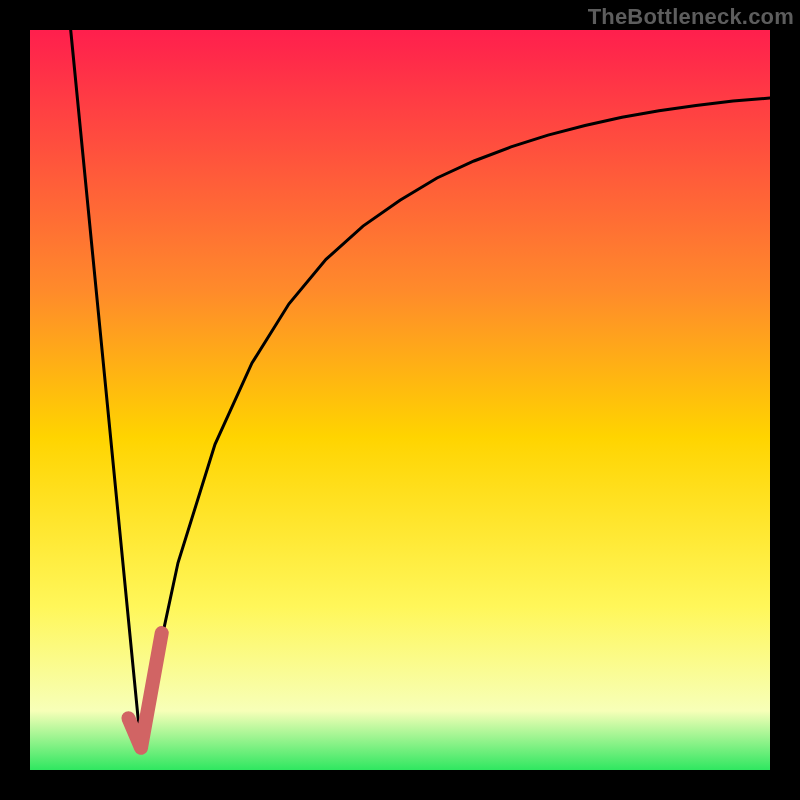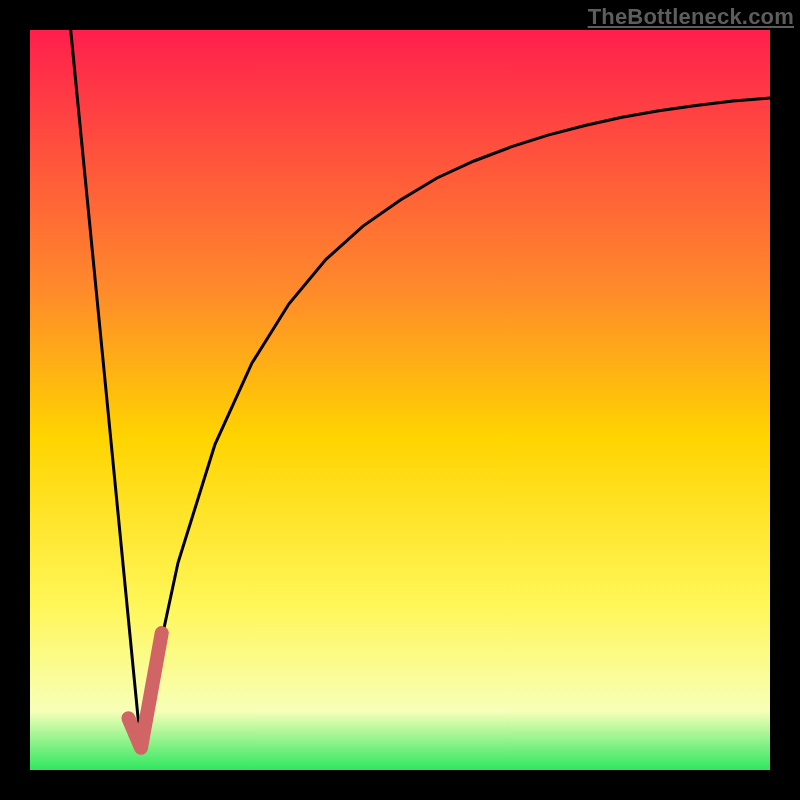--- a/index.html
+++ b/index.html
@@ -26,21 +26,20 @@
   }
   .watermark {
     position: absolute;
     top: 4px;
     right: 6px;
     color: #5d5d5d;
     font-size: 22px;
     font-weight: 600;
     letter-spacing: .2px;
     user-select: none;
-    text-decoration: underline;
   }
   svg { display: block; }
 </style>
 </head>
 <body>
 
 <div class="frame">
   <div class="watermark">TheBottleneck.com</div>
 
   <div class="plot-area">

